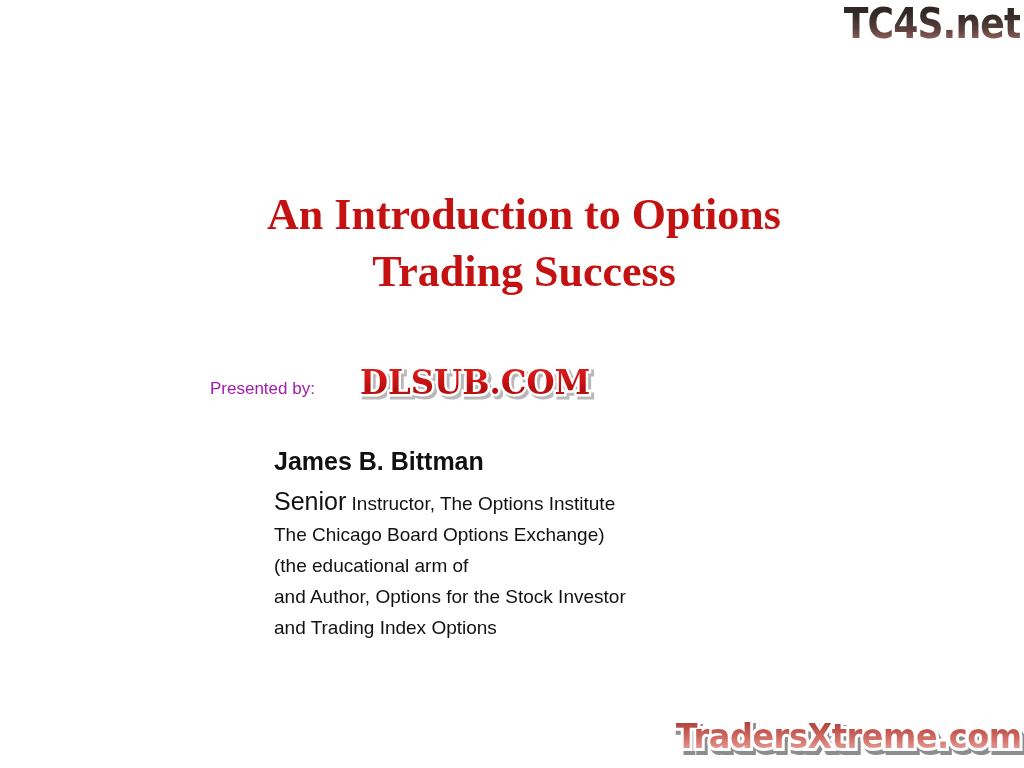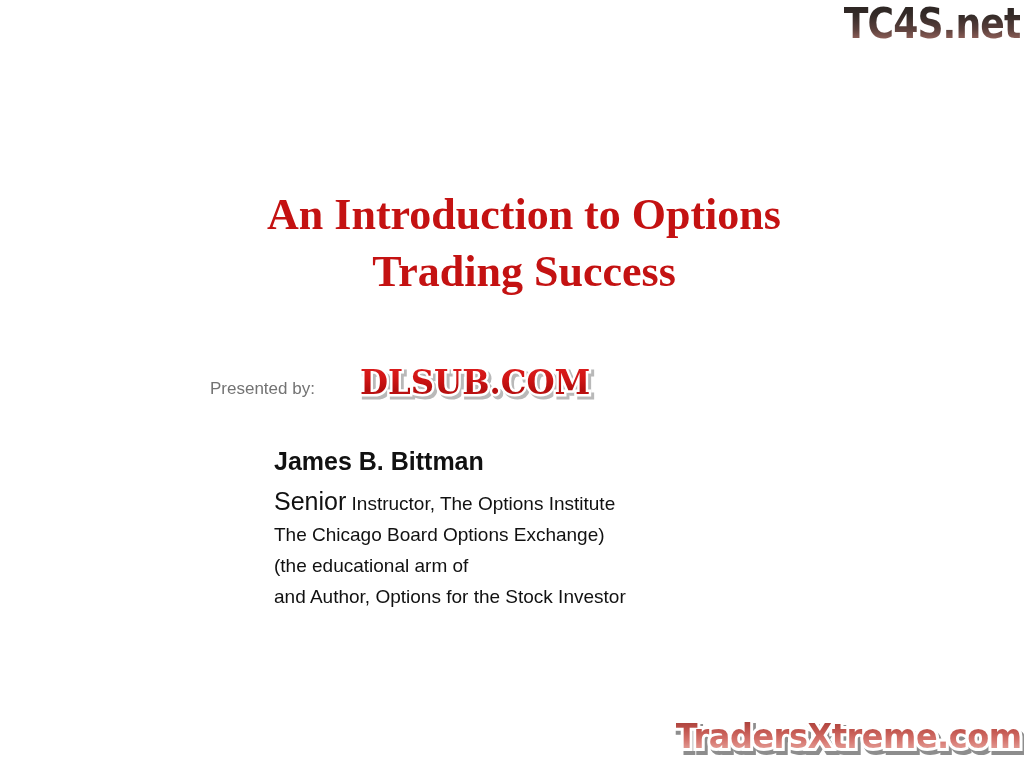--- a/index.html
+++ b/index.html
@@ -64,21 +64,21 @@
   }
 
   
   .presented-by {
     position: absolute;
     left: 210px;
     top: 379px;
     font-family: "Liberation Sans", sans-serif;
     font-size: 17px;
     line-height: 20px;
-    color: #737373;
+    color: #a21caf;
     white-space: nowrap;
   }
 
   
   .wm-dlsub {
     position: absolute;
     left: 360px;
     top: 361px;
     height: 40px;
     display: flex;
@@ -240,20 +240,23 @@
     </div>
 
     <div class="bio-line">The Chicago Board Options Exchange)</div>
 
     <div class="bio-line">(the educational arm of</div>
 
     <div class="bio-line">
       <span>and Author, </span><span class="ital">Options for the Stock Investor</span>
     </div>
 
+    <div class="bio-line">
+      <span>and </span><span class="ital">Trading Index Options</span>
+    </div>
   </div>
 
   <div class="wm-txtreme">
     <div class="glyphs">
       <span class="shadow-layer">TradersXtreme.com</span>
       <span class="outline-layer">TradersXtreme.com</span>
       <span class="fill-layer">TradersXtreme.com</span>
     </div>
   </div>
 

